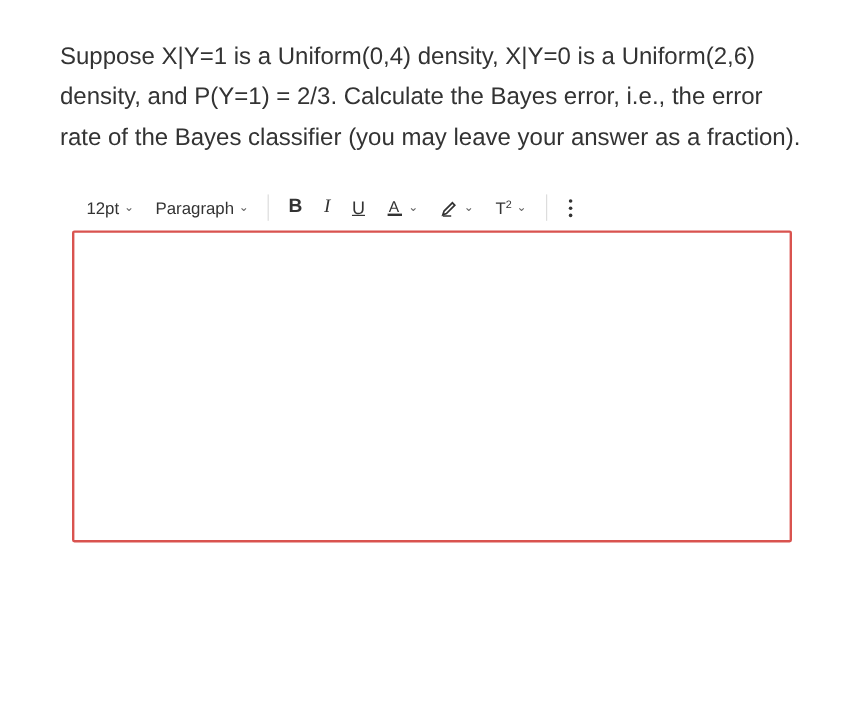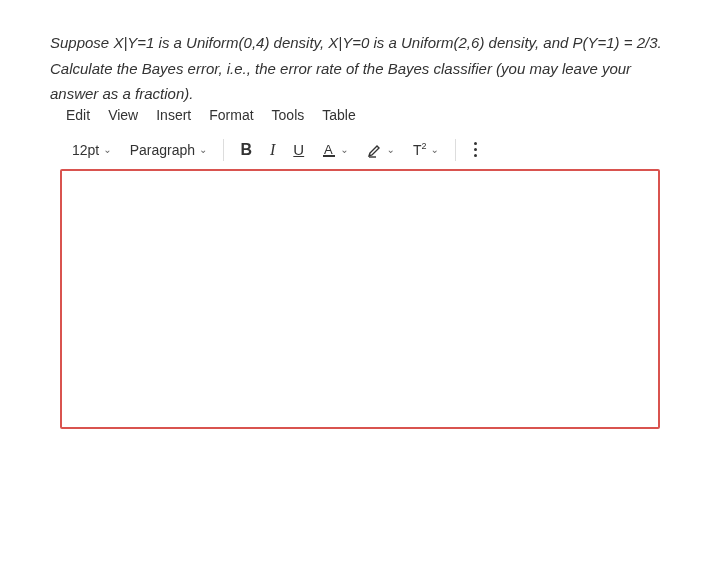--- a/index.html
+++ b/index.html
@@ -4,24 +4,24 @@
   <style>
     * { box-sizing: border-box; margin: 0; padding: 0; }
     body {
       font-family: -apple-system, BlinkMacSystemFont, "Segoe UI", Helvetica, Arial, sans-serif;
       background: #fff;
       padding: 30px 50px;
       width: 720px;
       color: #333;
     }
     .question {
-      font-size: 15px;
+      font-size: 20px;
       line-height: 1.7;
       color: #333;
-      font-style: italic;
+      margin-bottom: 28px;
     }
     .editor-wrap {
       padding: 0 10px;
     }
     .menubar {
       display: flex;
       gap: 18px;
       font-size: 14px;
       color: #333;
       margin-bottom: 14px;
@@ -78,28 +78,20 @@
       outline: none;
     }
   </style>
 </head>
 <body>
 
 <div class="question">Suppose X|Y=1 is a Uniform(0,4) density, X|Y=0 is a Uniform(2,6) density, and P(Y=1) = 2/3. Calculate the Bayes error, i.e., the error rate of the Bayes classifier (you may leave your answer as a fraction).</div>
 
 <div class="editor-wrap">
 
-  <div class="menubar">
-    <span>Edit</span>
-    <span>View</span>
-    <span>Insert</span>
-    <span>Format</span>
-    <span>Tools</span>
-    <span>Table</span>
-  </div>
 
   <div class="toolbar">
     <div class="tb-item">
       <span>12pt</span>
       <span class="chev">⌄</span>
     </div>
     <div class="tb-item">
       <span>Paragraph</span>
       <span class="chev">⌄</span>
     </div>

